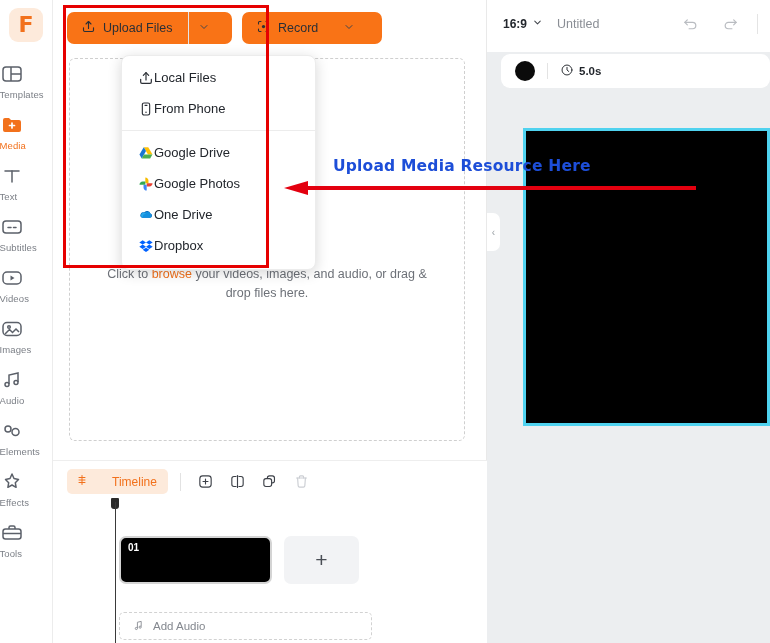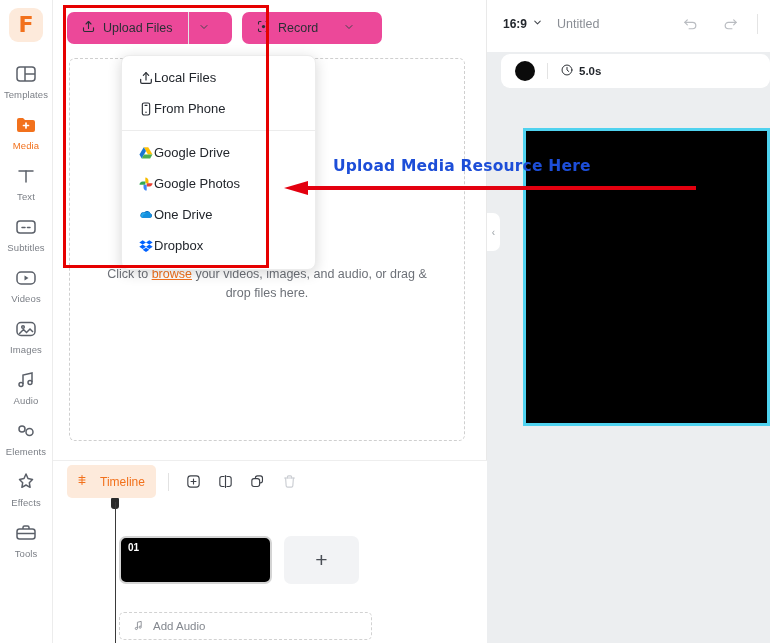--- a/index.html
+++ b/index.html
@@ -33,21 +33,21 @@
     display: flex; align-items: center; justify-content: center;
     margin-bottom: 14px;
   }
   .logo-glyph {
     font-size: 22px; font-weight: bold; color: #f2711c;
     font-family: "DejaVu Sans", sans-serif;
     line-height: 1;
   }
   .rail-item {
     width: 53px;
-    display: flex; flex-direction: column; align-items: center;
+    display: flex; flex-direction: column; 
     padding: 6px 0 4px 0;
     cursor: pointer;
     margin-bottom: 3px;
   }
   .rail-ico { width: 24px; height: 24px; display:block; }
   .rail-lbl {
     font-size: 9.5px; color: #7b7f86; margin-top: 3px;
     letter-spacing: .1px;
   }
   .rail-item.active .rail-lbl { color: #f2711c; }
@@ -59,21 +59,21 @@
     position: relative;
     flex: 0 0 434px;
     border-right: 1px solid #e9e9e9;
   }
   .mp-toolbar {
     display: flex; gap: 10px;
     padding: 12px 14px 10px 14px;
   }
   .mp-btn {
     height: 32px;
-    background: #ec4899;
+    background: #f97316;
     border-radius: 7px;
     display: flex; align-items: center;
     cursor: pointer;
     position: relative;
   }
   .mp-btn-main {
     display: flex; align-items: center; gap: 7px;
     padding: 0 16px 0 14px;
     height: 32px;
     font-size: 12.5px; color: #2b2f36; font-weight: 500;
@@ -119,36 +119,36 @@
     display: flex; flex-direction: column;
     align-items: center;
     padding-top: 118px;
   }
   .dz-illus { margin-bottom: 18px; }
   .dz-text {
     font-size: 12.5px; color: #6d7178;
     text-align: center; line-height: 1.55;
     width: 330px;
   }
-  .dz-link { color: #f2711c; text-decoration: underline; cursor: pointer; }
+  .dz-link { color: #f2711c; cursor: pointer; }
 
   
   .tl-bar {
     position: absolute;
     left: 0; top: 460px; width: 434px; height: 42px;
     display: flex; align-items: center;
     padding-left: 14px;
     border-top: 1px solid #eeeeee;
     background: #fff;
   }
   .tl-tab {
-    height: 33px;
+    height: 25px;
     background: #fdeadb;
     border-radius: 5px;
-    display: flex; align-items: center; gap: 12px;
+    display: flex; align-items: center; gap: 24px;
     padding: 0 11px 0 9px;
     font-size: 12px; color: #f2711c; font-weight: 500;
     cursor: pointer;
   }
   .tl-div { width: 1px; height: 18px; background: #e2e2e2; margin: 0 12px; }
   .tl-ico-btn {
     width: 26px; height: 26px;
     display: flex; align-items: center; justify-content: center;
     cursor: pointer; margin-right: 6px;
   }

